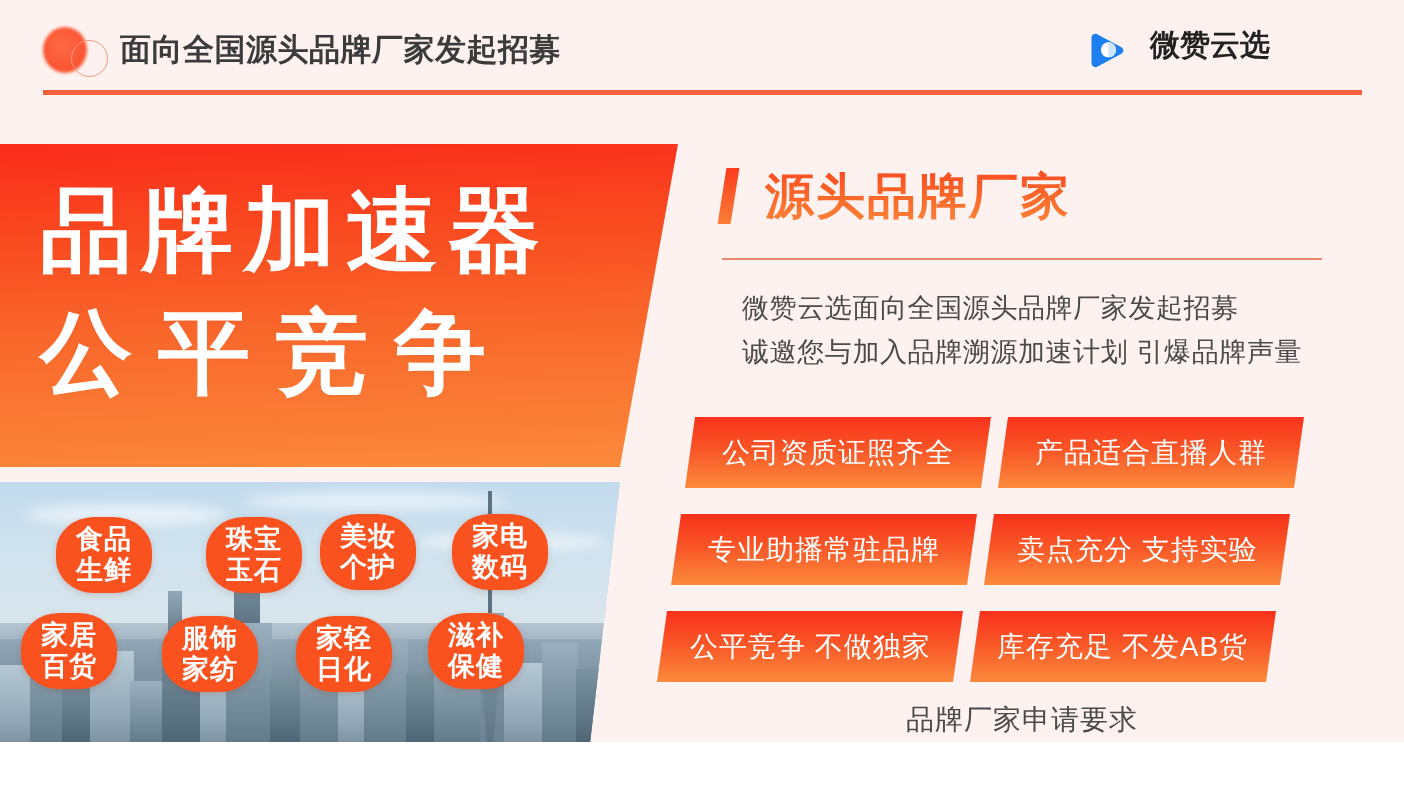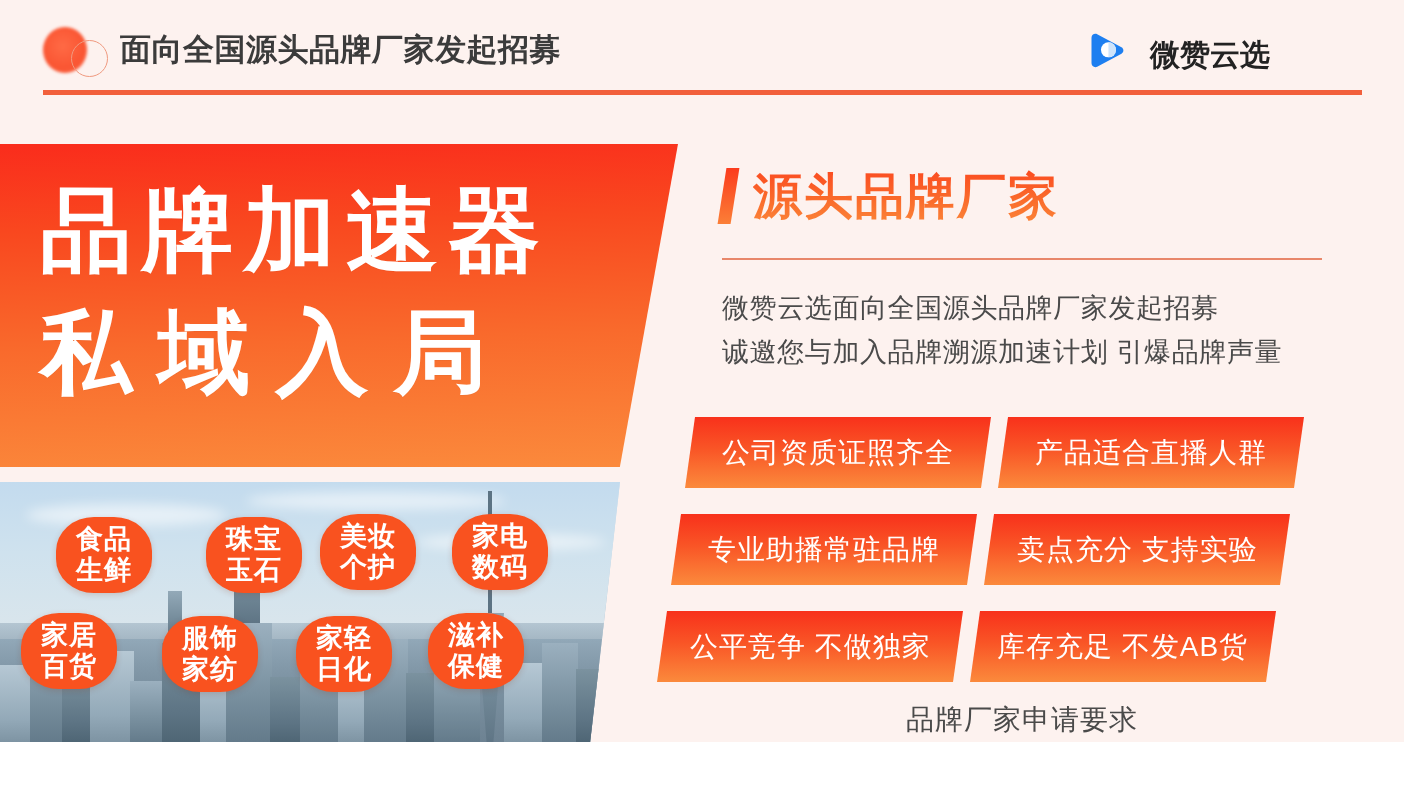--- a/index.html
+++ b/index.html
@@ -71,21 +71,21 @@
     font-weight: 700;
     color: #3b3b3b;
     letter-spacing: 0.5px;
     line-height: 40px;
     white-space: nowrap;
   }
   .brand-logo {
     position: absolute;
     right: 42px; top: 28px;
     display: flex;
-    align-items: flex-end;
+    align-items: flex-start;
     gap: 20px;
   }
   .brand-logo .logo-glyph {
     width: 44px; height: 44px;
     display: block;
   }
   .brand-logo .brand-name {
     font-size: 30px;
     font-weight: 700;
     color: #222222;
@@ -185,21 +185,21 @@
     letter-spacing: 1px;
     box-shadow: 0 2px 6px rgba(120,40,10,0.18);
   }
 
   
   .sec-title-wrap {
     position: absolute;
     left: 722px; top: 168px;
     display: flex;
     align-items: flex-end;
-    gap: 18px;
+    gap: 30px;
   }
   .sec-title-bar {
     width: 13px;
     height: 56px;
     background: linear-gradient(180deg, #fb3b1d 0%, #fb7f37 100%);
     transform: skewX(-9deg);
   }
   .sec-title-text {
     font-size: 49px;
     font-weight: 800;
@@ -213,21 +213,21 @@
   }
   .sec-rule {
     position: absolute;
     left: 722px; top: 258px;
     width: 600px;
     height: 2px;
     background: #e8876a;
   }
   .sec-desc {
     position: absolute;
-    left: 722px; top: 286px;
+    left: 742px; top: 286px;
     font-size: 27px;
     line-height: 44px;
     color: #4a4a4a;
     letter-spacing: 0.6px;
     white-space: nowrap;
   }
 
   
   .tag {
     position: absolute;
@@ -283,21 +283,21 @@
         <path d="M24.5 15.6a8.2 8.2 0 0 1 8.2 8.2 8.2 8.2 0 0 1-8.2 8.2z" fill="#cfe4fb"></path>
       </svg>
       <div class="brand-name">微赞云选</div>
     </div>
 
     <div class="header-rule"></div>
   </div>
 
   <div class="hero-banner">
     <div class="hero-line l1">品牌加速器</div>
-    <div class="hero-line l2">私域入局</div>
+    <div class="hero-line l2">公平竞争</div>
   </div>
 
   <div class="photo-block">
     <div class="photo-sky"></div>
     <div class="photo-cloud" style="left:30px; top:22px; width:200px; height:22px;"></div>
     <div class="photo-cloud" style="left:250px; top:10px; width:260px; height:18px;"></div>
     <div class="photo-cloud" style="left:420px; top:52px; width:190px; height:16px;"></div>
     <div class="photo-ground"></div>
 
     <div class="bldg light" style="left:-10px; width:52px; height:78px;"></div>

